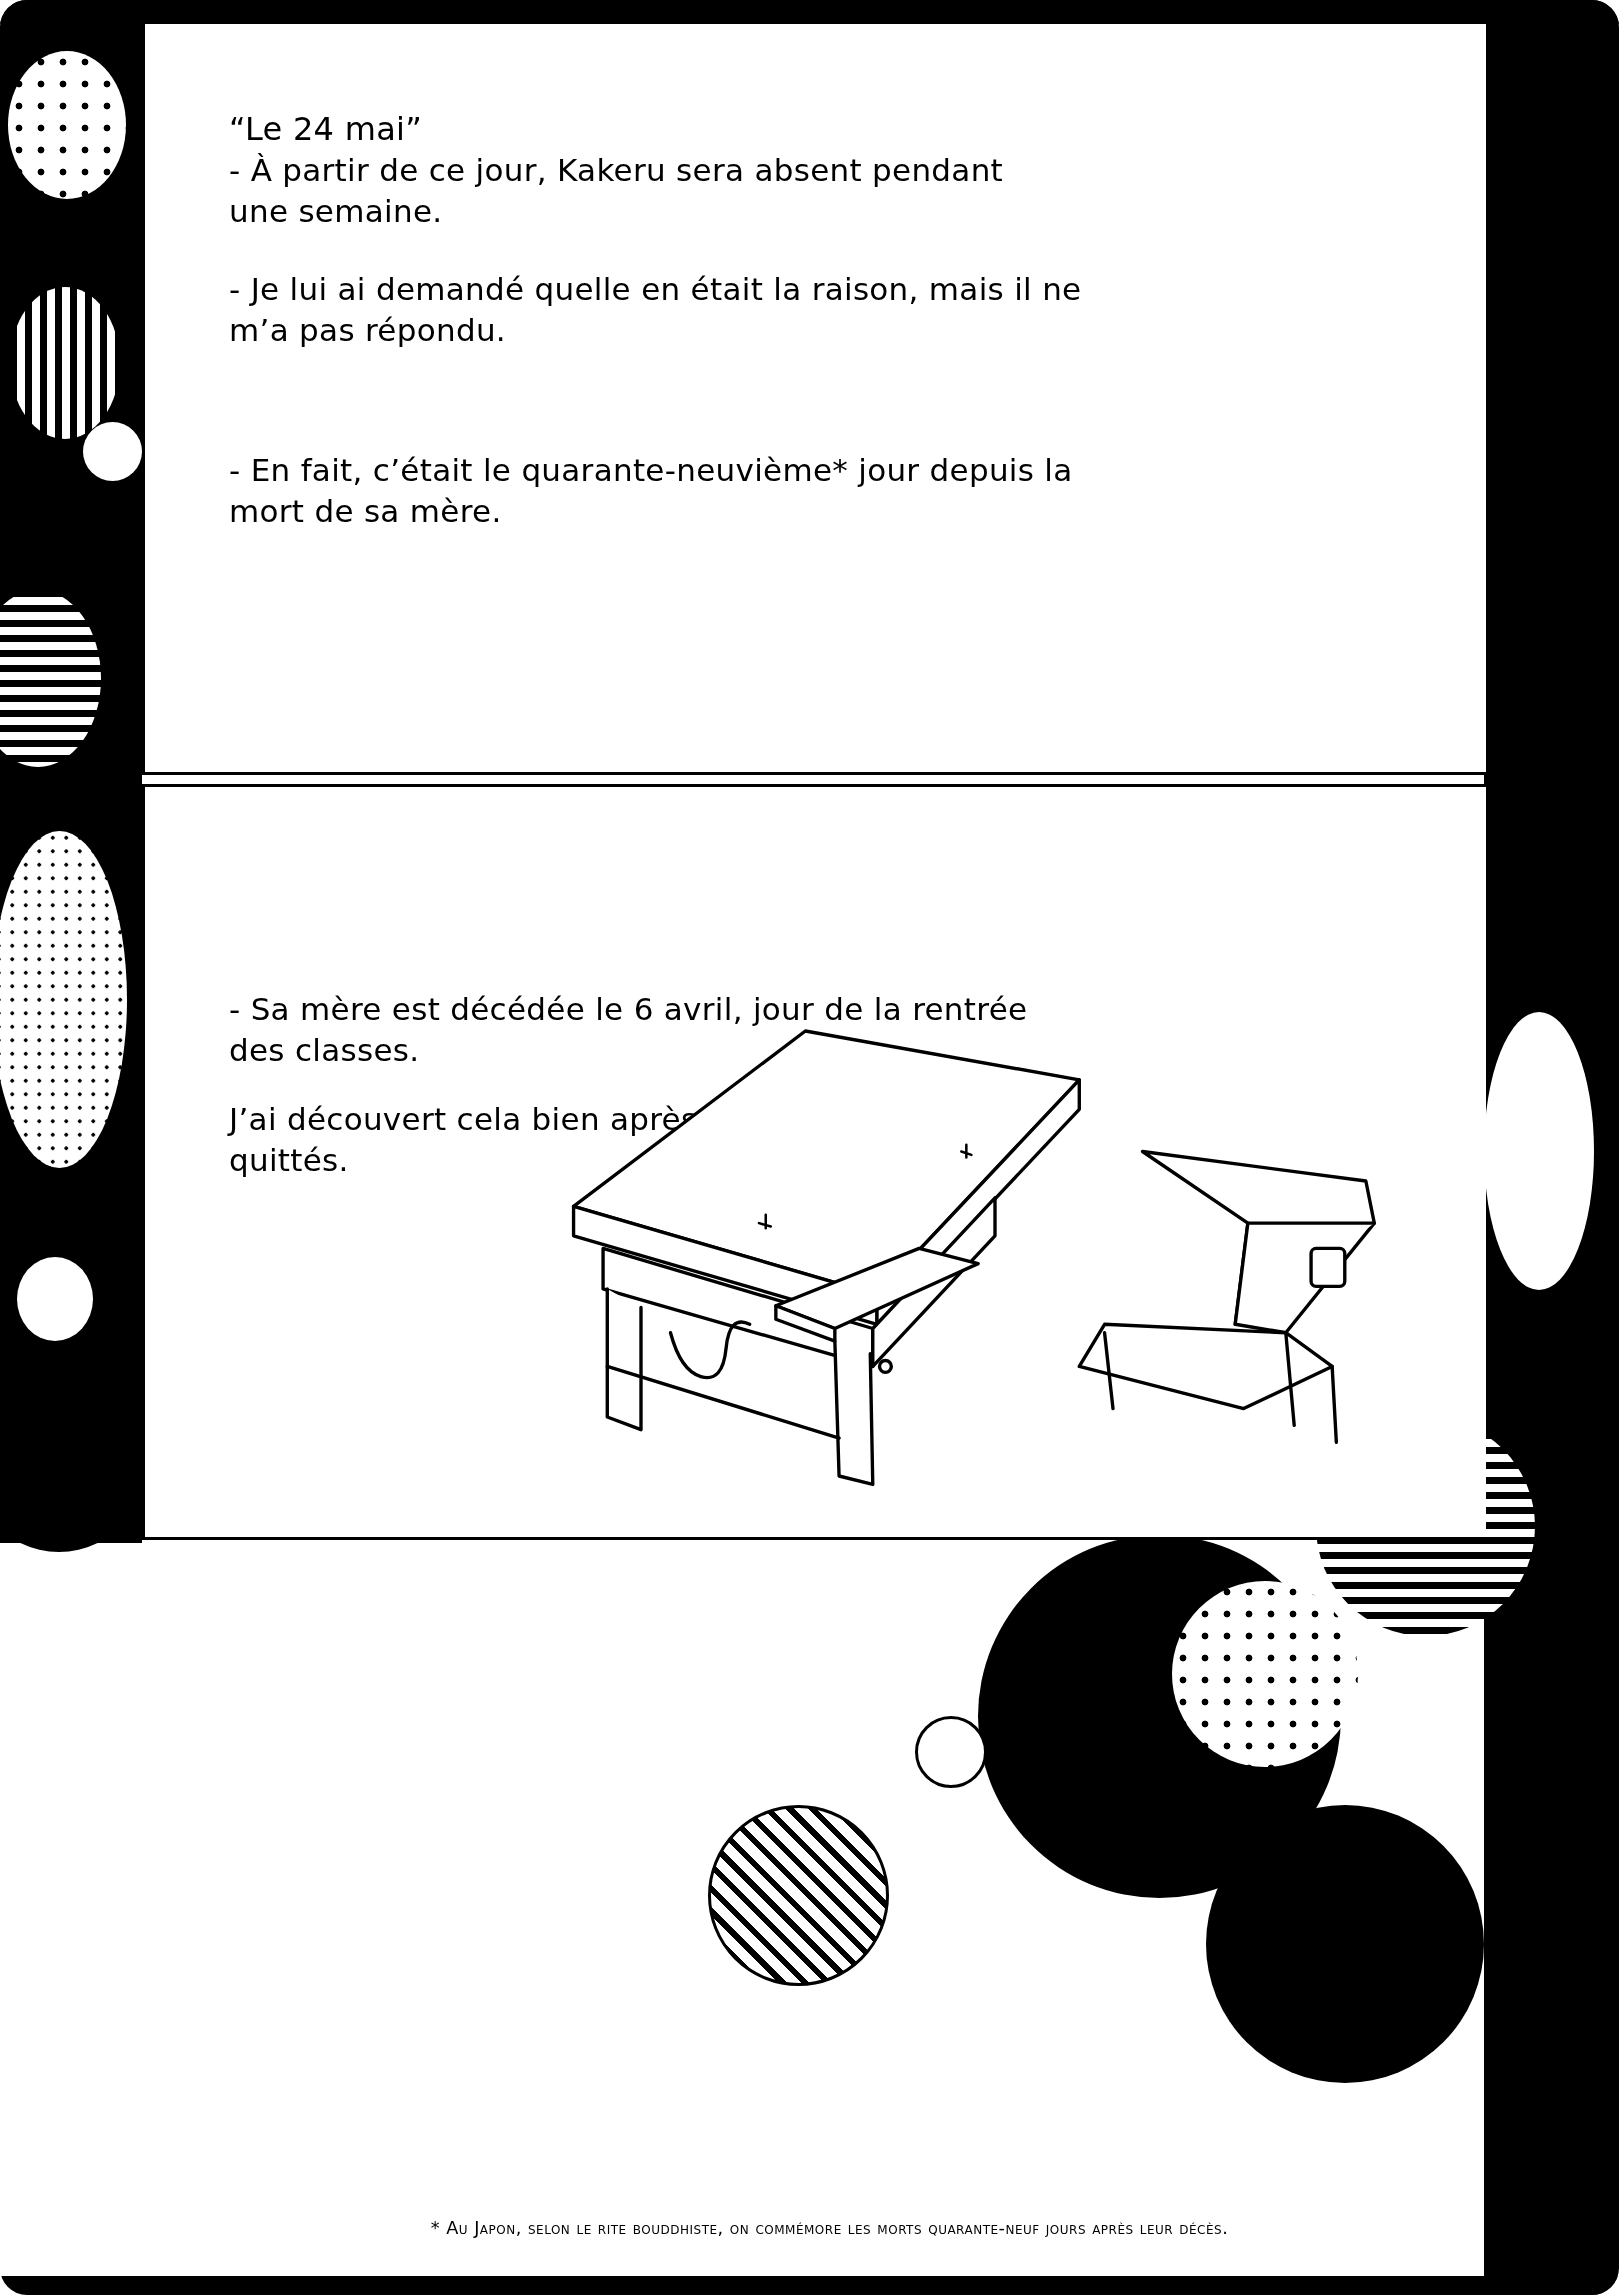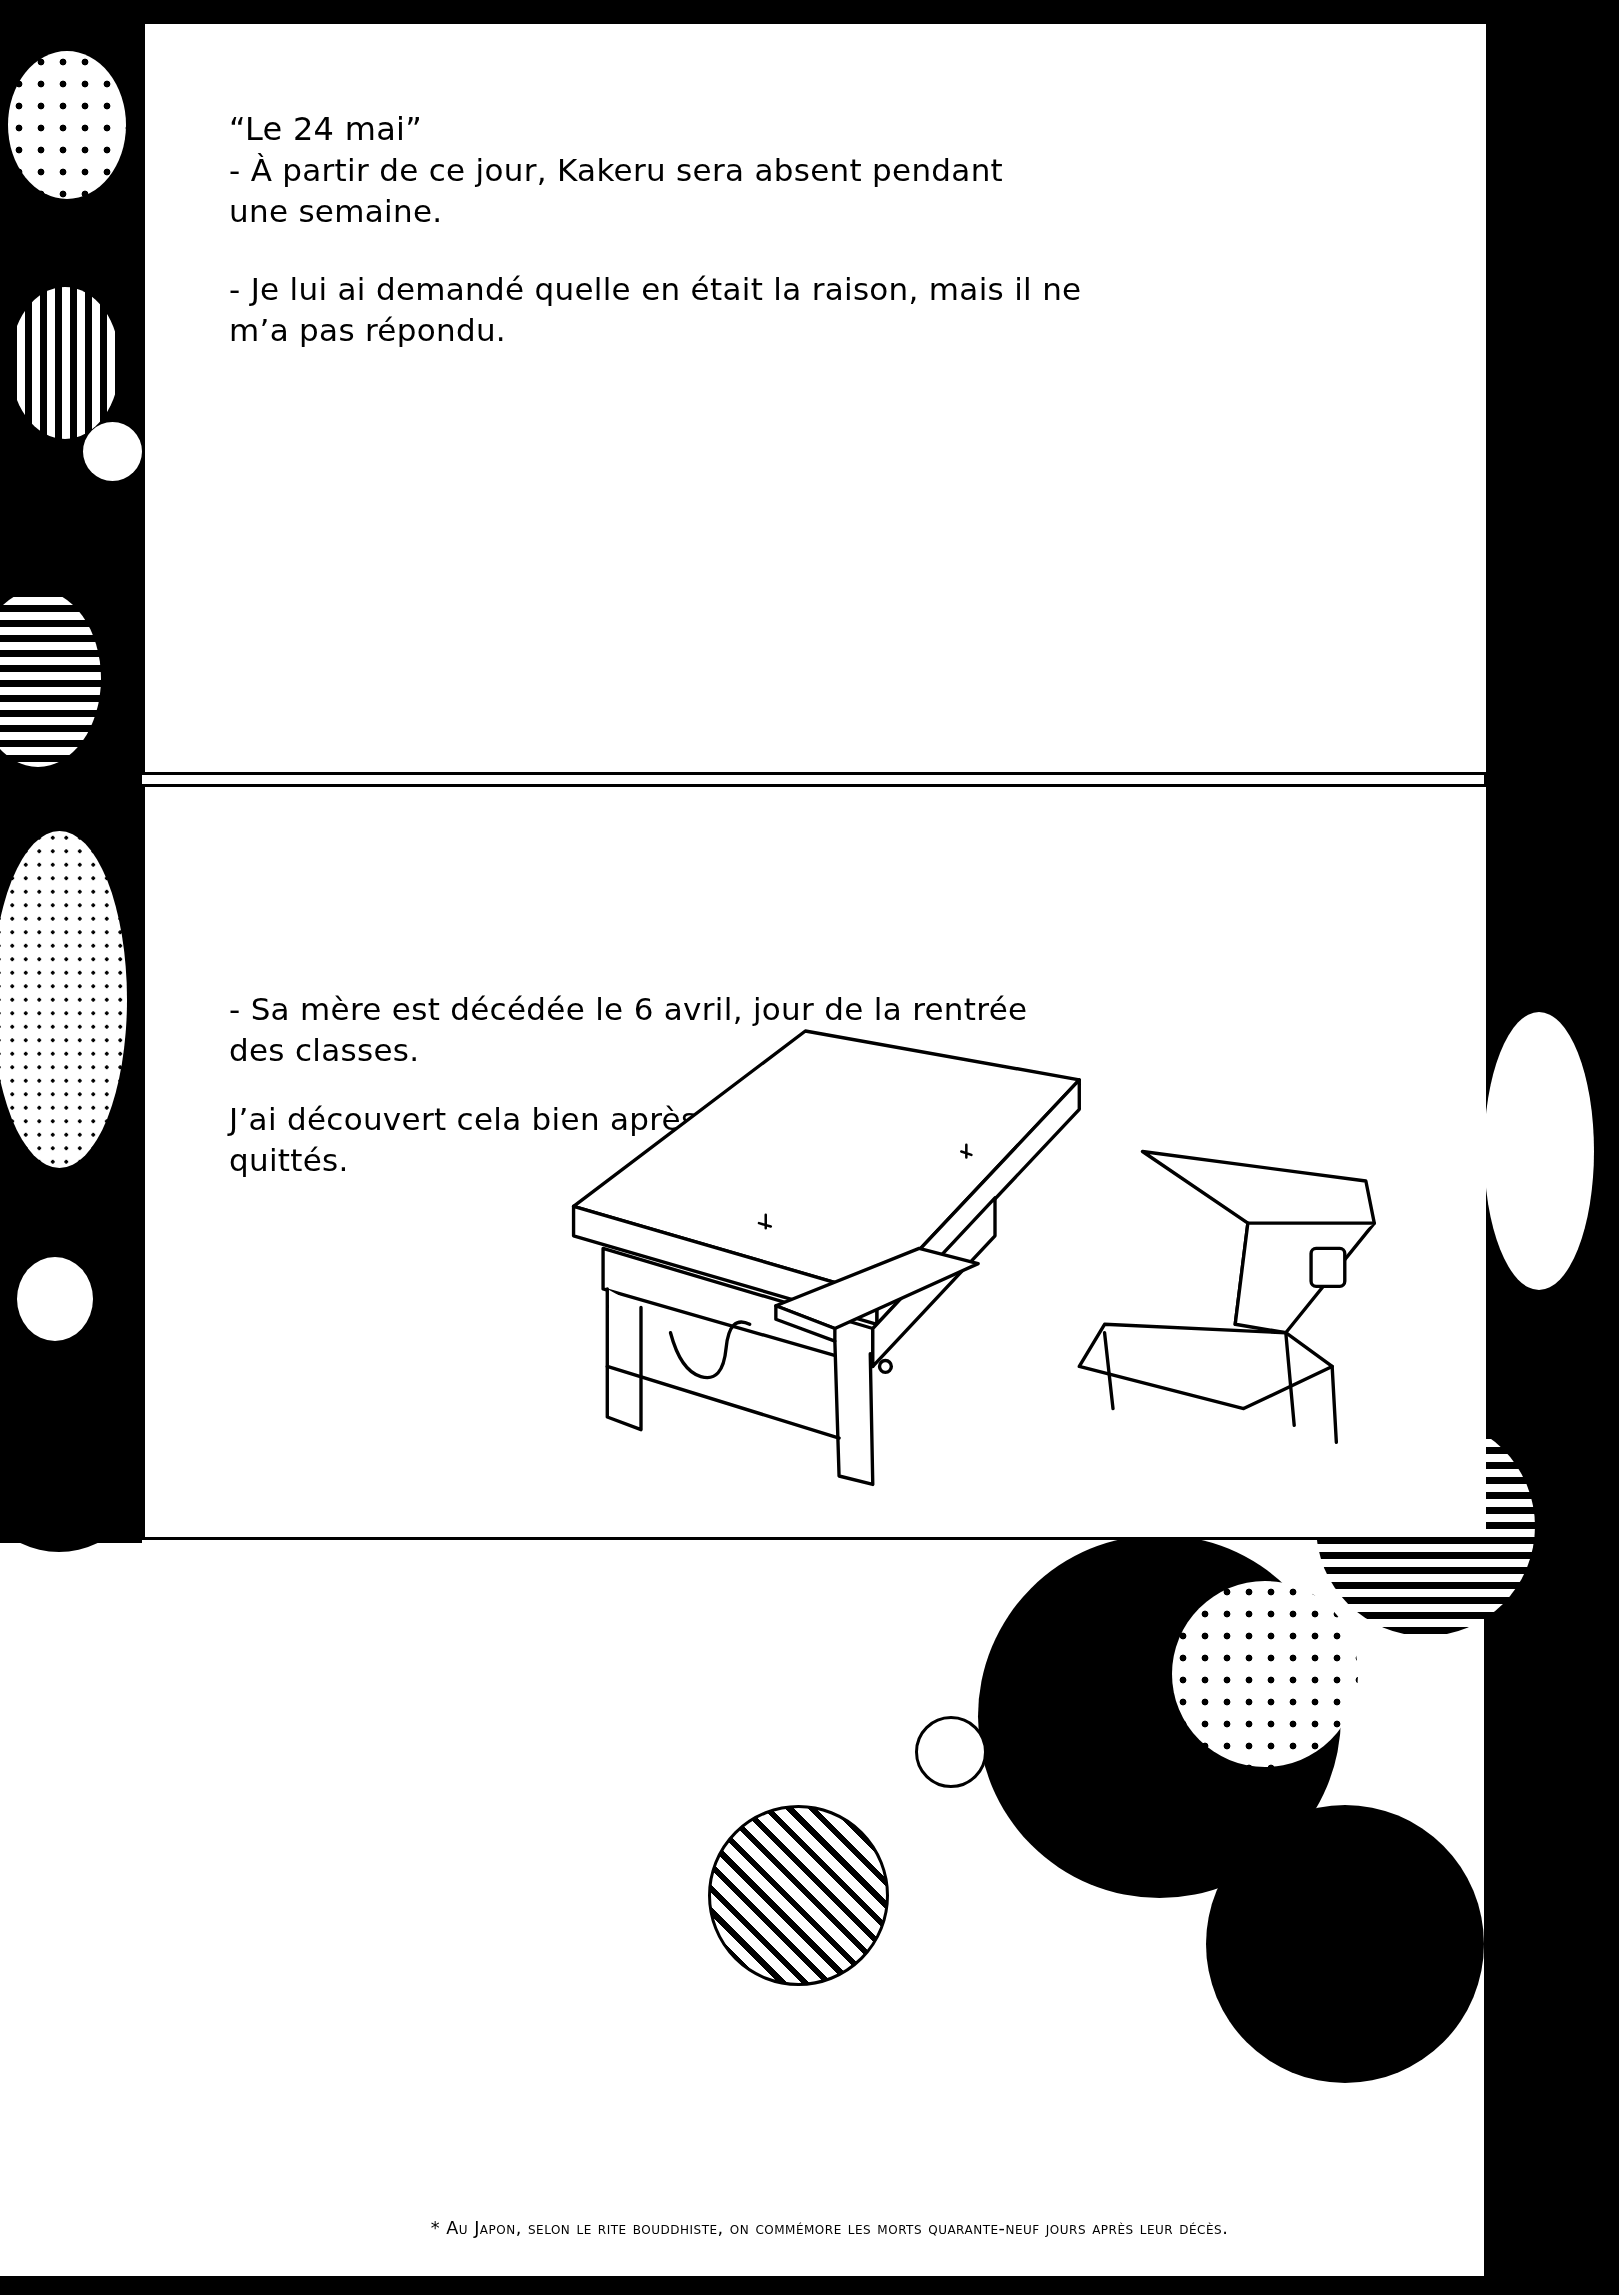--- a/index.html
+++ b/index.html
@@ -7,20 +7,21 @@
     padding: 0;
     background: #ffffff;
   }
   #page {
     position: relative;
     width: 1619px;
     height: 2295px;
     background: #ffffff;
     overflow: hidden;
     font-family: "DejaVu Sans", sans-serif;
+    border-radius: 27px;
   }
 
   
   .black-band-left {
     position: absolute;
     left: 0;
     top: 0;
     width: 142px;
     height: 1543px;
     background: #000000;
@@ -178,20 +179,22 @@
   <div class="blob" style="left:1206px; top:1805px; width:278px; height:278px;"></div>
   <div class="blob" style="left:915px; top:1716px; width:72px; height:72px; background:#ffffff; border:3.4px solid #000; box-sizing:border-box;"></div>
   <div class="blob diaglines" style="left:708px; top:1805px; width:181px; height:181px; border:3.4px solid #000; box-sizing:border-box;"></div>
 
   <div class="panel" id="panel-top">
     <div class="caption-block" id="cap-title">“Le 24 mai”</div>
     <div class="caption-block" id="cap-1">- À partir de ce jour, Kakeru sera absent pendant
    une semaine.</div>
     <div class="caption-block" id="cap-2">- Je lui ai demandé quelle en était la raison, mais il ne
    m’a pas répondu.</div>
+    <div class="caption-block" id="cap-3">- En fait, c’était le quarante-neuvième* jour depuis la
+   mort de sa mère.</div>
   </div>
 
   <div class="panel" id="panel-bottom">
     <div class="caption-block" id="cap-4">- Sa mère est décédée le 6 avril, jour de la rentrée
    des classes.</div>
     <div class="caption-block" id="cap-5">   J’ai découvert cela bien après que Kakeru nous a
    quittés.</div>
   </div>
 
   <div id="desk-wrap">

